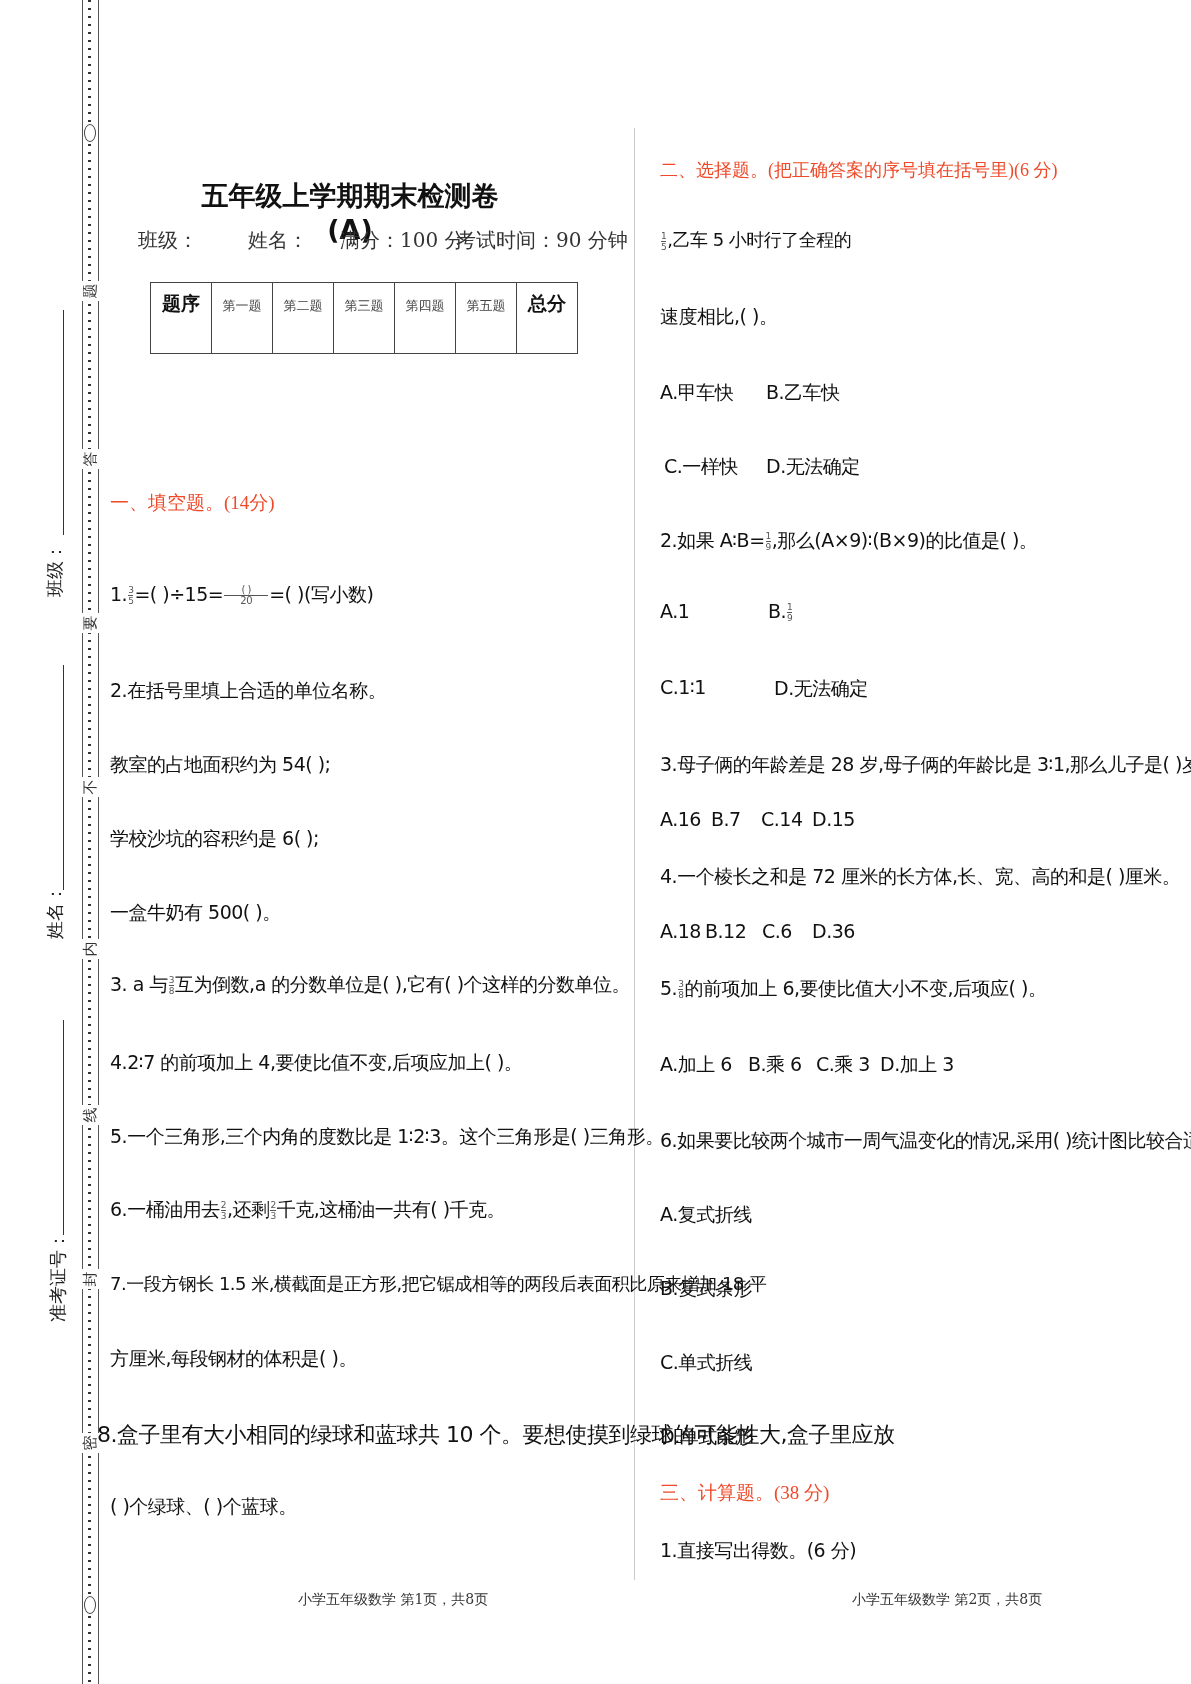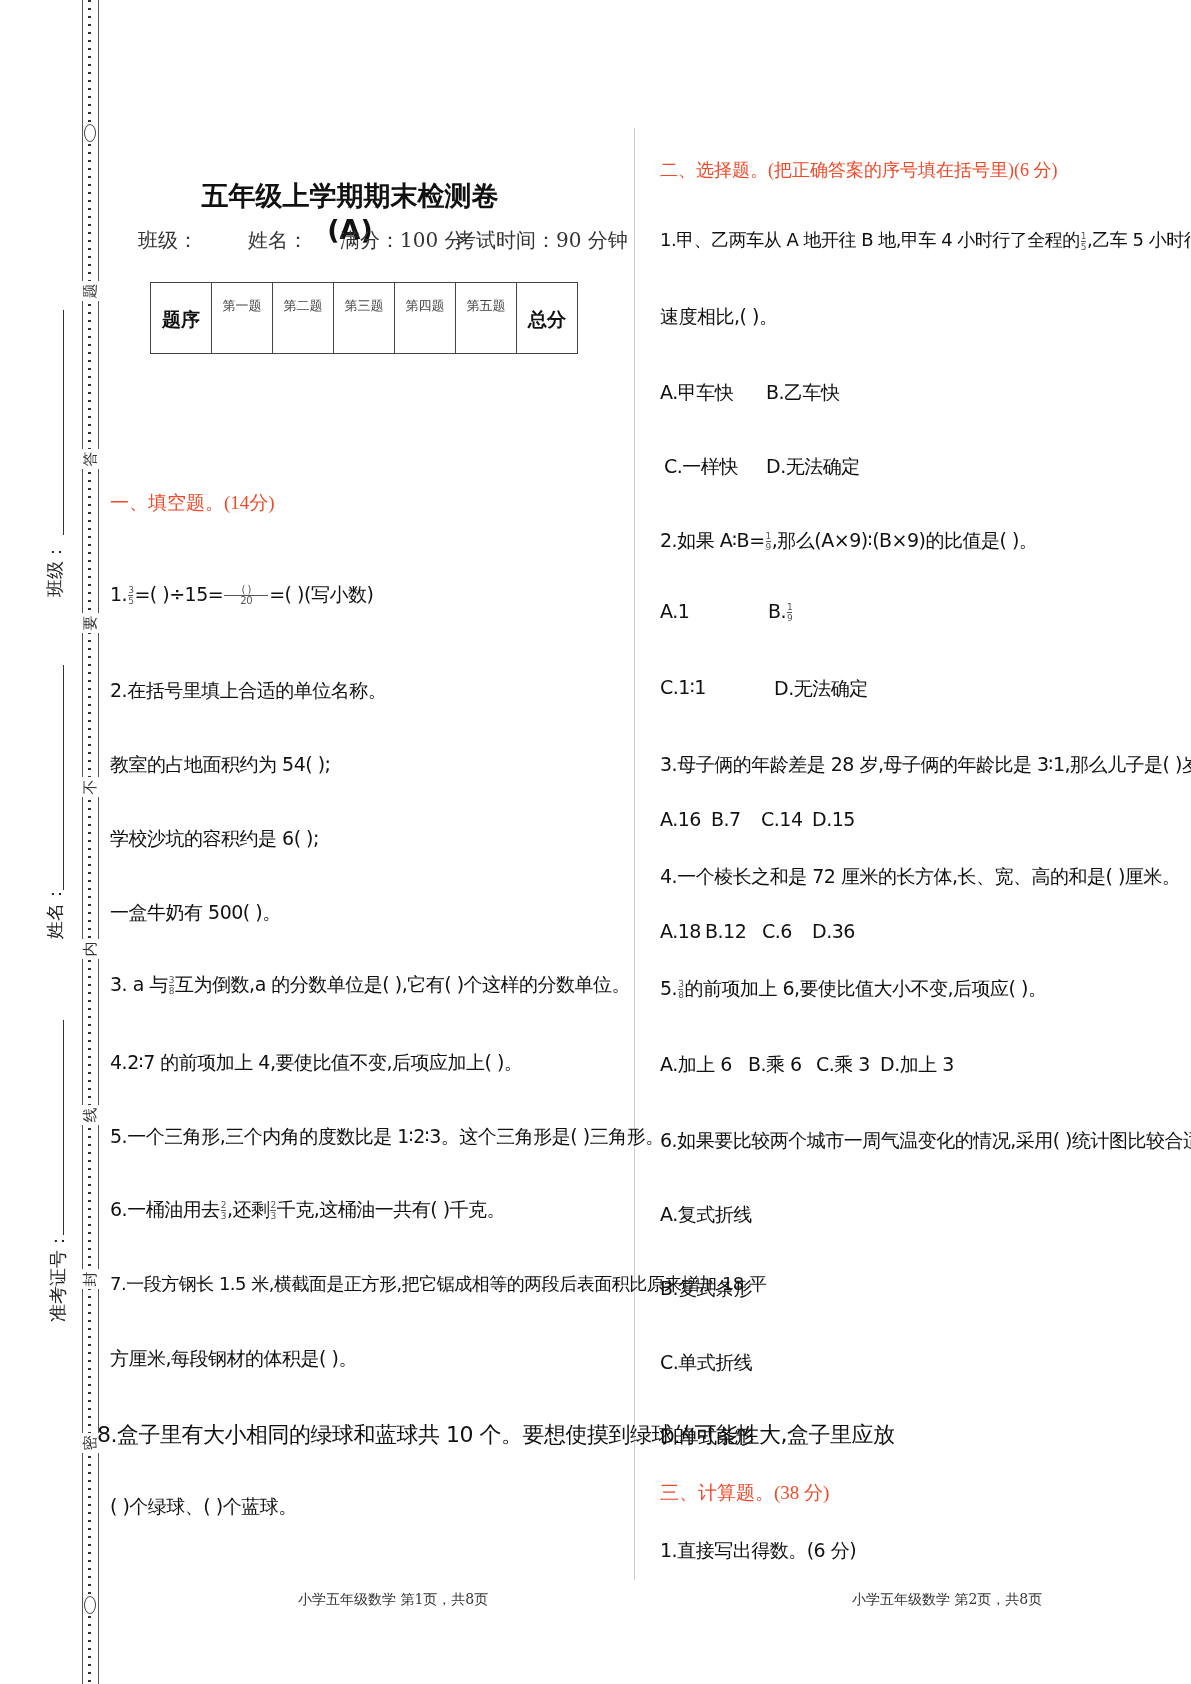--- a/index.html
+++ b/index.html
@@ -41,21 +41,21 @@
     font-family: "DejaVu Sans", sans-serif;
     margin-top: 28px;
   }
   .info-row { position: absolute; top: 227px; font-size: 20px; color: #333; font-family: "DejaVu Serif", serif; }
 
   table.score {
     position: absolute; left: 150px; top: 282px; border-collapse: collapse;
   }
   table.score td {
     border: 1.5px solid #444; width: 61px; height: 71px; vertical-align: top; text-align: center;
-    padding-top: 24px; box-sizing: border-box;
+    padding-top: 8px; box-sizing: border-box;
   }
   table.score td.head { font-weight: bold; font-size: 19px; color: #111; }
   table.score td.col { font-size: 13px; color: #444; font-family: "DejaVu Serif", serif; padding-top: 14px; }
 
   .section {
     position: absolute; font-size: 19px; color: #ee4a2a;
     font-family: Liberation Serif, serif; white-space: nowrap;
   }
   .q {
     position: absolute; font-size: 19px; color: #111; white-space: nowrap;
@@ -140,21 +140,21 @@
 <div class="q" style="left:110px;top:1272px;font-size:18px">7.一段方钢长 1.5 米,横截面是正方形,把它锯成相等的两段后表面积比原来增加 18 平</div>
 <div class="q" style="left:110px;top:1346px">方厘米,每段钢材的体积是(      )。</div>
 <div class="q" style="left:97px;top:1420px;font-size:22px">8.盒子里有大小相同的绿球和蓝球共 10 个。要想使摸到绿球的可能性大,盒子里应放</div>
 <div class="q" style="left:110px;top:1494px">(      )个绿球、(      )个蓝球。</div>
 
 <div class="footer" style="left:298px">小学五年级数学   第1页，共8页</div>
 
 <div class="section" style="left:660px;top:158px;font-size:18px">二、选择题。(把正确答案的序号填在括号里)(6 分)</div>
 
 <div class="q" style="left:660px;top:228px;font-size:18px">
-  <span>1.甲、乙两车从 A 地开往 B 地,甲车 4 小时行了全程的</span><span class="frac"><span class="n">1</span><span>5</span></span><span>,乙车 5 小时行了全程的</span>
+  <span class="frac"><span class="n">1</span><span>5</span></span><span>,乙车 5 小时行了全程的</span>
 </div>
 <div class="q" style="left:660px;top:304px">速度相比,(      )。</div>
 <div class="q" style="left:660px;top:380px">A.甲车快</div>
 <div class="q" style="left:766px;top:380px">B.乙车快</div>
 <div class="q" style="left:664px;top:454px">C.一样快</div>
 <div class="q" style="left:766px;top:454px">D.无法确定</div>
 
 <div class="q" style="left:660px;top:528px">
   <span>2.如果 A∶B=</span><span class="frac"><span class="n">1</span><span>9</span></span><span>,那么(A×9)∶(B×9)的比值是(      )。</span>
 </div>

